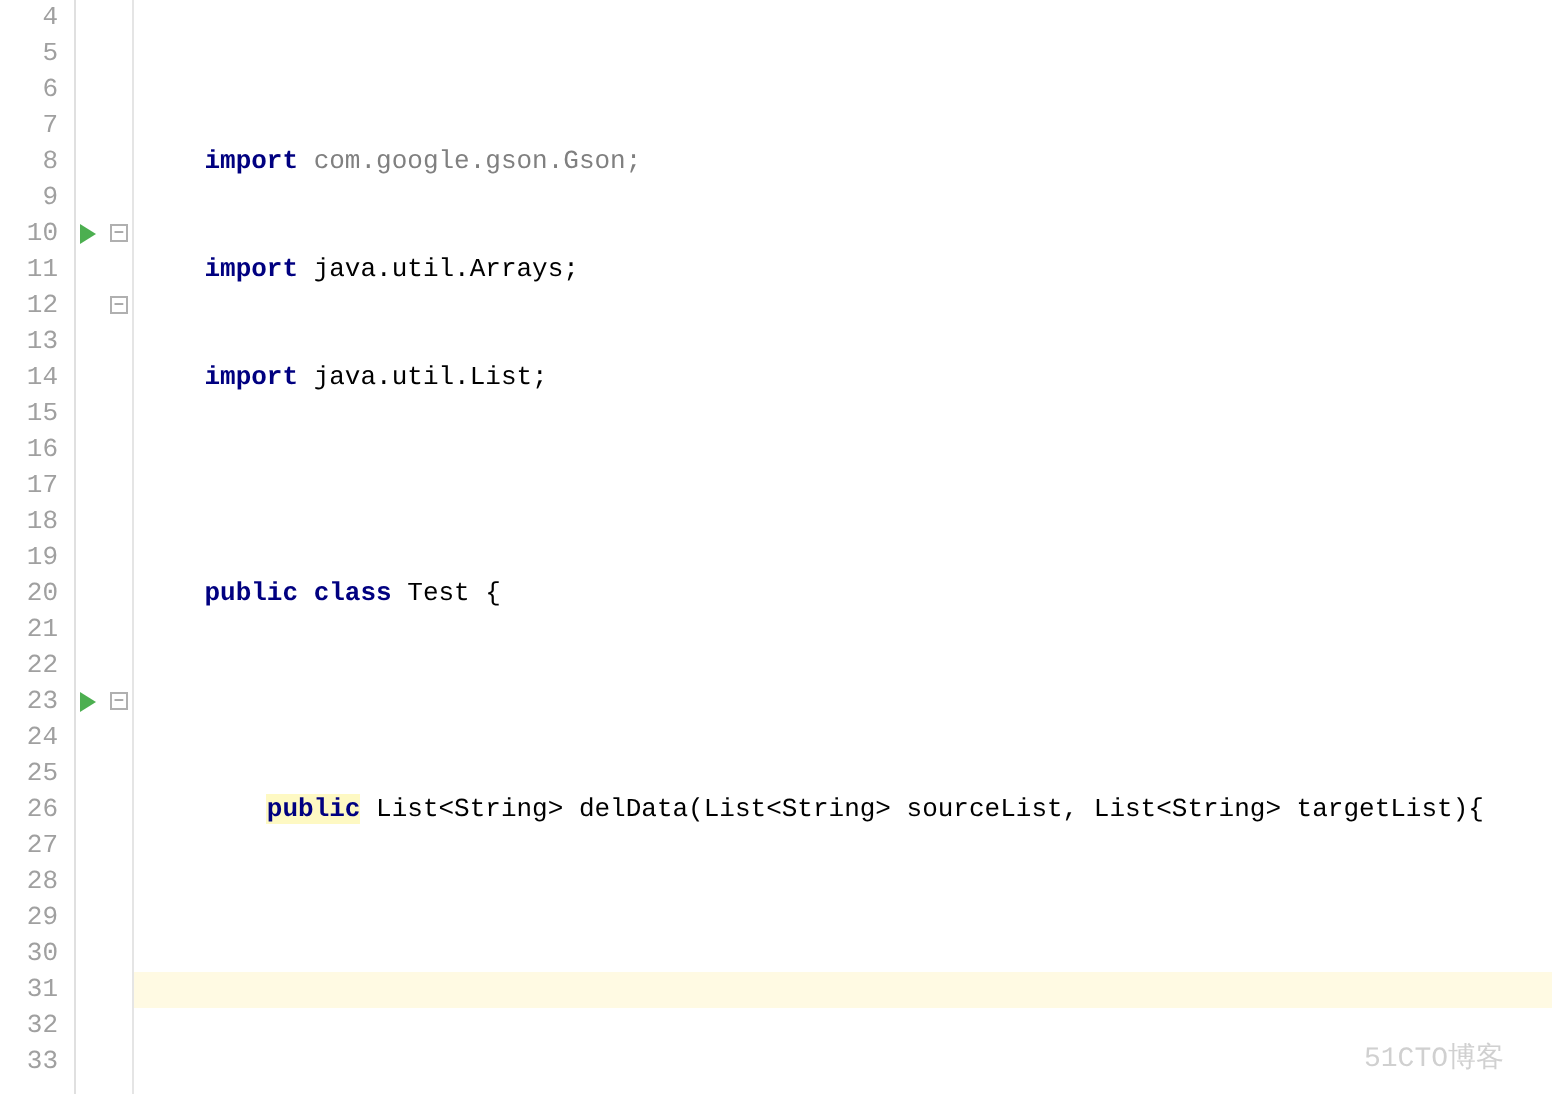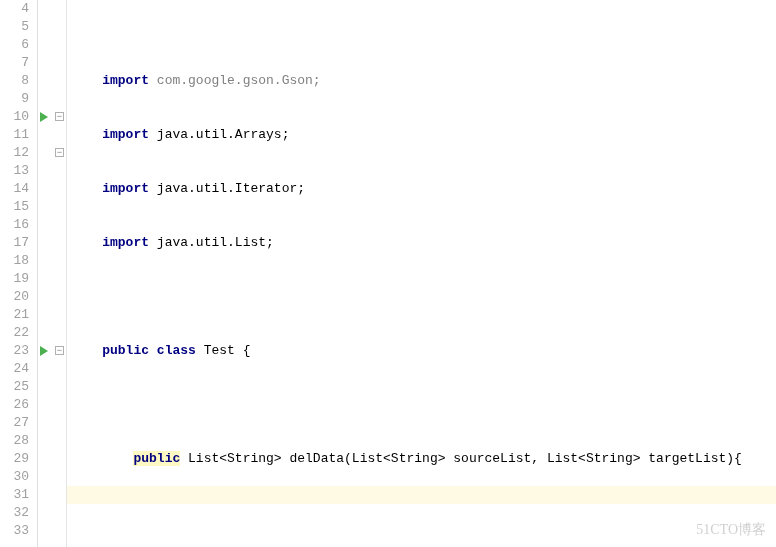--- a/index.html
+++ b/index.html
@@ -63,23 +63,23 @@
     white-space: pre;
     position: relative;
   }
   .code .line { height: 18px; }
   .kw { color: #000080; font-weight: bold; text-align: center; }
   .hl-line { background: #fffae3; display: block; position: absolute; left:0; right:0; height:18px; z-index:-1;}
   .hl-decl { background: #fef9c3; }
   .dim { color: #808080; }
   .watermark {
     position: absolute;
-    right: 10px; bottom: 8px;
+    right: 24px; bottom: 8px;
     color: #d0d0d0;
-    font-family: Liberation Serif, serif;
+    font-family: Liberation Mono, monospace;
     font-size: 14px;
     pointer-events: none;
     text-align: center;
   }
 </style>
 </head>
 <body>
 
 <div class="editor">
   <div class="gutter" id="gutter">
@@ -121,21 +121,20 @@
   <div class="fold-col" id="folds">
       <div class="fold" style="top: 112px;">−</div>
       <div class="fold" style="top: 148px;">−</div>
       <div class="fold" style="top: 346px;">−</div>
     </div>
   <div class="code">
     <div class="hl-line" style="top:486px;"></div>
 
     <div class="line dim"><span>    </span><span class="kw">import</span><span> com.google.gson.Gson;</span></div>
     <div class="line"><span>    </span><span class="kw">import</span><span> java.util.Arrays;</span></div>
-    <div class="line"><span>    </span><span class="kw">import</span><span> java.util.Iterator;</span></div>
     <div class="line"><span>    </span><span class="kw">import</span><span> java.util.List;</span></div>
     <div class="line"> </div>
     <div class="line"><span>    </span><span class="kw">public class</span><span> Test {</span></div>
     <div class="line"> </div>
     <div class="line"><span>        </span><span class="kw hl-decl">public</span><span> List&lt;String&gt; delData(List&lt;String&gt; sourceList, List&lt;String&gt; targetList){</span></div>
     
     
     
     
     

